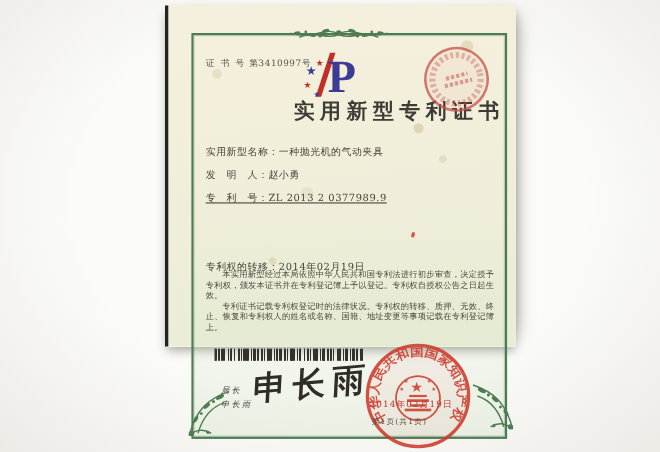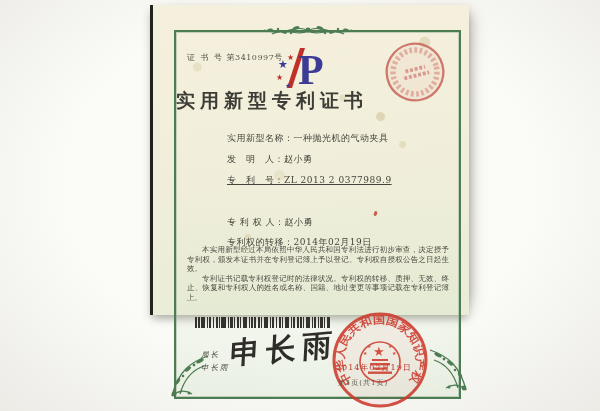--- a/index.html
+++ b/index.html
@@ -22,23 +22,23 @@
     border:2px solid #4d7c52;
     box-shadow:inset 0 0 0 1px rgba(110,150,115,.35);
     background:linear-gradient(180deg, rgba(210,225,195,0) 45%, rgba(200,220,185,.28) 100%);}
   .garland{position:absolute;left:82px;top:-11px;width:100px;height:20px;}
   .corner{position:absolute;width:46px;height:48px;}
   .corner.bl{left:-12px;top:320px;}
   .corner.br{left:252px;top:314px;transform:scaleX(-1);}
   .cert-no{position:absolute;left:11px;top:20px;font-size:8px;letter-spacing:1.5px;color:#55544a;}
   .cert-no .num{letter-spacing:.5px;margin-left:3px;}
   .logo{position:absolute;left:100px;top:14px;width:60px;height:44px;}
-  .title{position:absolute;left:0;top:56px;width:100%;text-align:left;
+  .title{position:absolute;left:0;top:56px;width:100%;text-align:right;
     font-size:19px;font-weight:bold;letter-spacing:5px;color:#3d3c36;}
-  .field{position:absolute;left:11px;font-size:9px;color:#45443b;letter-spacing:.5px;white-space:nowrap;margin-left:40px;}
+  .field{position:absolute;left:11px;font-size:9px;color:#45443b;letter-spacing:.5px;white-space:nowrap;}
   .f0{top:100px;} .f1{top:121px;font-family:Liberation Mono, monospace;} .f2{top:142px;text-decoration:underline;} .f3{top:163px;} .f4{top:184px;} .f5{top:204px;}
   .paras{position:absolute;left:11px;top:213px;width:262px;font-size:7.5px;line-height:9.5px;
     color:#4c4a41;text-align:justify;}
   .paras p{margin:0;text-indent:2em;}
   .barcode{position:absolute;left:19px;top:285px;width:135px;height:11px;
     background:
       repeating-linear-gradient(90deg,#34322c 0 1px,transparent 1px 3px),
       repeating-linear-gradient(90deg,#34322c 0 2px,transparent 2px 7px),
       repeating-linear-gradient(90deg,transparent 0 4px,#34322c 4px 5px,transparent 5px 11px);}
   .director{position:absolute;left:25px;top:316px;font-size:7.5px;color:#4c4a41;line-height:13px;letter-spacing:2px;font-style:italic;}
@@ -126,21 +126,20 @@
         <text x="0" y="34" font-size="8" fill="#c03028">★</text>
         <text x="9" y="42" font-size="7" fill="#3c3c96">★</text>
         <text x="16" y="27" font-size="6" fill="#c03028">★</text>
       </svg>
 
       <div class="title">实用新型专利证书</div>
 
       <div class="field f0"><span>实用新型名称：</span><span>一种抛光机的气动夹具</span></div>
       <div class="field f1"><span>发　明　人：</span><span>赵小勇</span></div>
       <div class="field f2"><span>专　利　号：</span><span>ZL 2013 2 0377989.9</span></div>
-      <div class="field f4"><span>专 利 权 人：</span><span>赵小勇</span></div>
       <div class="field f5"><span>专利权的转移：</span><span>2014年02月19日</span></div>
 
       <div class="speck"></div>
 
       <div class="paras">
         <p>本实用新型经过本局依照中华人民共和国专利法进行初步审查，决定授予专利权，颁发本证书并在专利登记簿上予以登记。专利权自授权公告之日起生效。</p>
         <p>专利证书记载专利权登记时的法律状况。专利权的转移、质押、无效、终止、恢复和专利权人的姓名或名称、国籍、地址变更等事项记载在专利登记簿上。</p>
       </div>
 
       <div class="barcode"></div>

